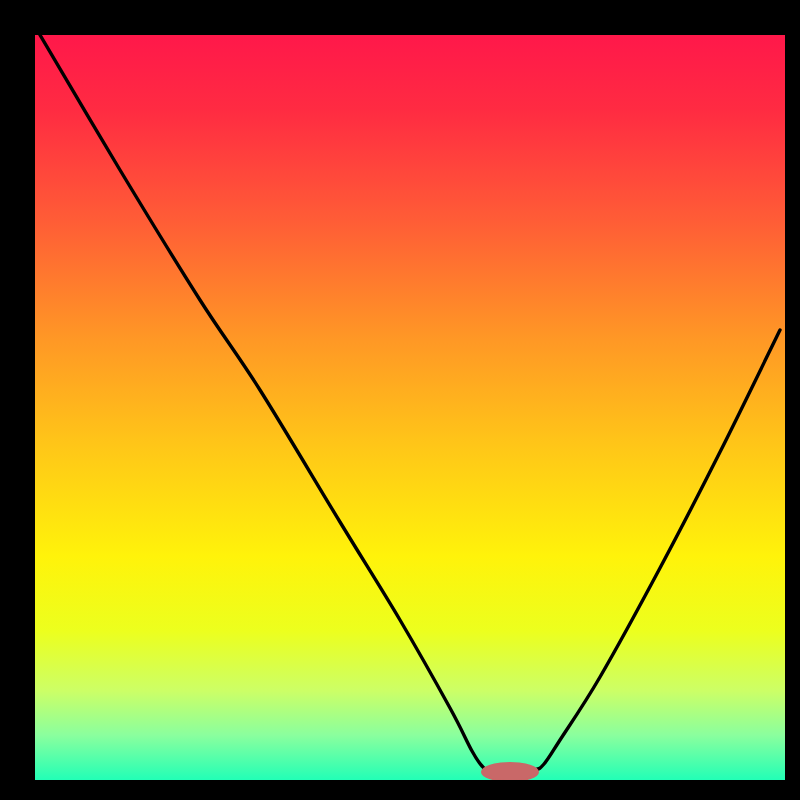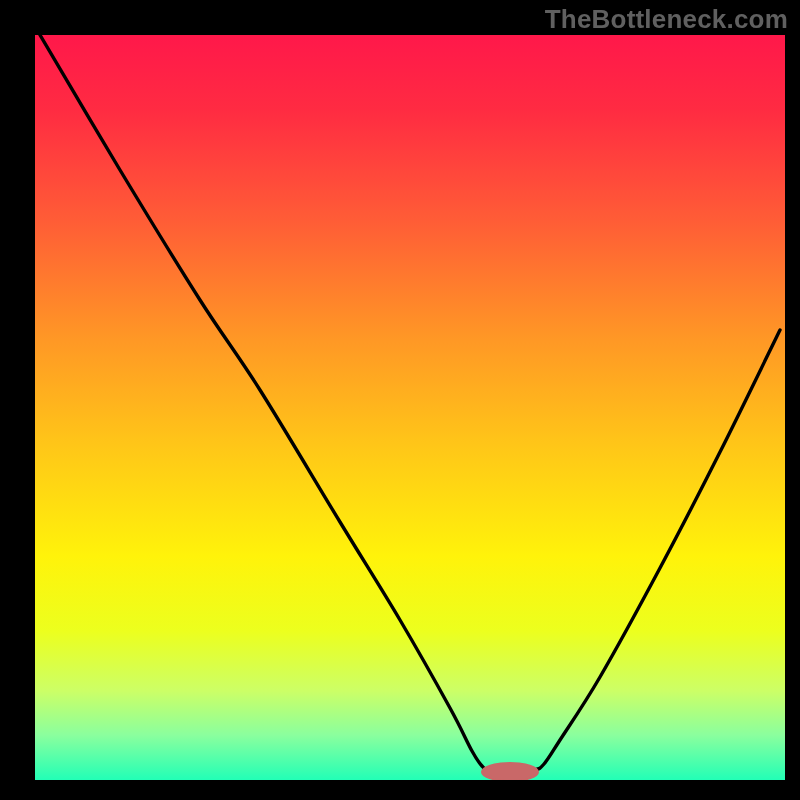--- a/index.html
+++ b/index.html
@@ -32,21 +32,20 @@
   svg {
     position: absolute;
     top: 0;
     left: 0;
   }
 </style>
 </head>
 <body>
 
 <div class="frame">
-  <div class="watermark">TheBottleneck.com</div>
 
   <svg id="chart-svg" width="800" height="800" viewBox="0 0 800 800">
     <defs>
       <linearGradient id="bg-grad" x1="0" y1="0" x2="0" y2="1">
           <stop offset="0%" stop-color="#ff184a"></stop>
           <stop offset="10%" stop-color="#ff2b42"></stop>
           <stop offset="25%" stop-color="#ff5d36"></stop>
           <stop offset="40%" stop-color="#ff9526"></stop>
           <stop offset="55.00000000000001%" stop-color="#ffc618"></stop>
           <stop offset="70%" stop-color="#fff30a"></stop>

